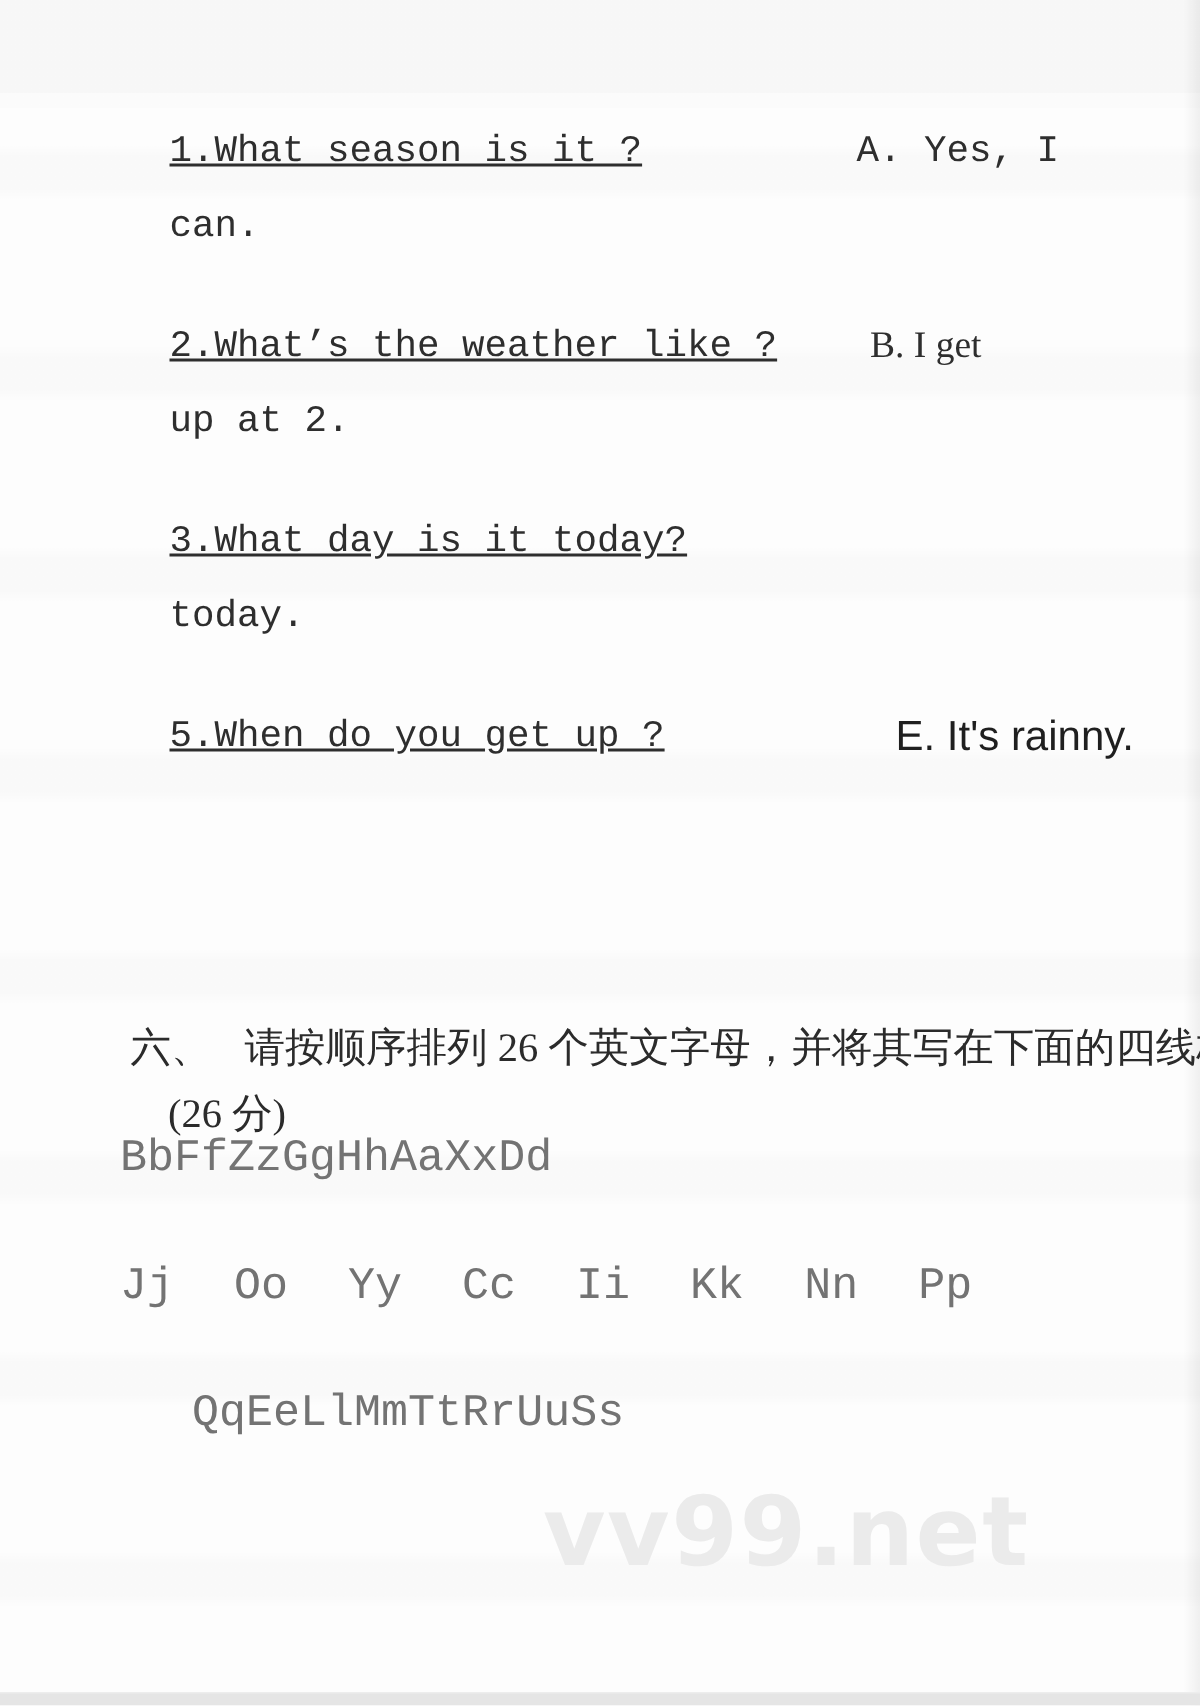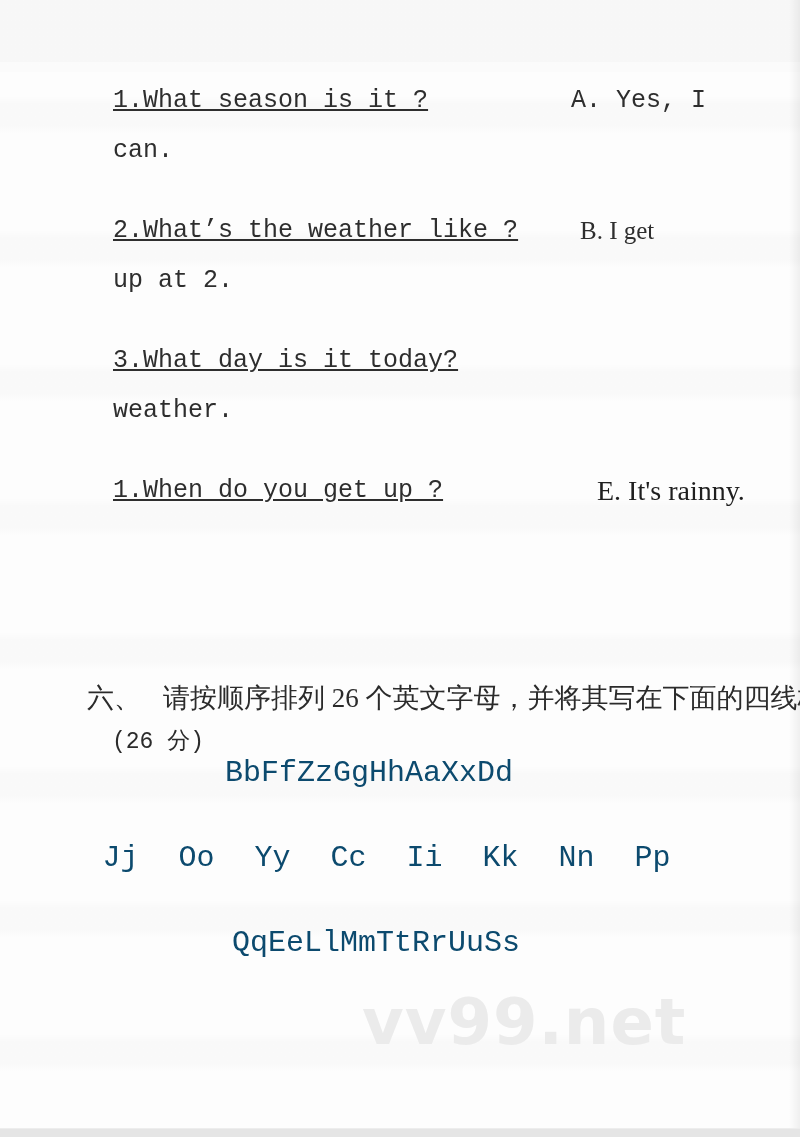--- a/index.html
+++ b/index.html
@@ -48,49 +48,49 @@
   .qa-question{white-space:pre;text-decoration:underline;}
   .qa-answer{
     position:absolute;top:0;white-space:pre;
   }
   .qa-block:nth-of-type(1) .qa-answer{left:458px;text-align:right;}
   .qa-block:nth-of-type(2) .qa-answer{left:467px;font-family:Liberation Serif, serif;}
   .qa-block:nth-of-type(3) .qa-answer{left:484px;}
   .qa-block:nth-of-type(4) .qa-answer{left:484px;}
   .qa-block:nth-of-type(5) .qa-answer{left:415px;}
   .qa-answer.serif-ans{
-    font-family:Liberation Serif, serif;
+    font-family:Liberation Sans, sans-serif;
     font-size:28px;color:#1f1f1f;
   }
 
   
   .sec6-heading{
     position:absolute;left:87px;top:678px;
     font-family:"Liberation Serif","DejaVu Serif",serif;
     font-size:27px;line-height:40px;color:#2b2b2b;
     white-space:nowrap;
   }
   .sec6-number{display:inline-block;margin-right:22px;}
   .sec6-points{
     position:absolute;left:112px;top:724px;
-    font-family:Liberation Mono, monospace;
-    font-size:23px;line-height:36px;color:#2b2b2b;
+    font-family:Liberation Serif, serif;
+    font-size:27px;line-height:36px;color:#2b2b2b;
   }
 
   .letter-rows{position:absolute;left:80px;top:757px;}
   .letter-row{
-    display:flex;justify-content:center;
+    display:flex;justify-content:flex-start;
     height:32px;line-height:32px;
     font-size:30px;
     margin-bottom:53px;
-    color:#0c4a6e;
+    color:#737373;
   }
   .letter-row:nth-of-type(1){width:578px;}
   .letter-row:nth-of-type(2){width:613px;gap:40px;}
-  .letter-row:nth-of-type(3){width:592px;}
+  .letter-row:nth-of-type(3){width:592px;margin-left:48px;}
   .letter-pair{white-space:pre;}
 
   
   .watermark{
     position:absolute;left:362px;top:986px;
     font-family:"DejaVu Sans","Liberation Sans",sans-serif;
     font-weight:bold;
     font-size:64px;line-height:72px;
     letter-spacing:1px;
     color:#ebebeb;
@@ -110,26 +110,26 @@
     <div class="qa-line">can.</div>
   </div>
 
   <div class="qa-block">
     <div class="qa-line"><span class="qa-question">2.What’s the weather like ?</span><span class="qa-answer">B. I get</span></div>
     <div class="qa-line">up at 2.</div>
   </div>
 
   <div class="qa-block">
     <div class="qa-line"><span class="qa-question">3.What day is it today?</span></div>
-    <div class="qa-line">weather.</div>
+    <div class="qa-line">today.</div>
   </div>
 
 
   <div class="qa-block">
-    <div class="qa-line"><span class="qa-question">1.When do you get up ?</span><span class="qa-answer serif-ans">E. It's rainny.</span></div>
+    <div class="qa-line"><span class="qa-question">5.When do you get up ?</span><span class="qa-answer serif-ans">E. It's rainny.</span></div>
   </div>
 
 </div>
 
 <div class="sec6-heading"><span class="sec6-number">六、</span><span>请按顺序排列 26 个英文字母，并将其写在下面的四线格里</span></div>
 
 <div class="sec6-points">(26 分)</div>
 
 <div class="letter-rows">
   <div class="letter-row">

